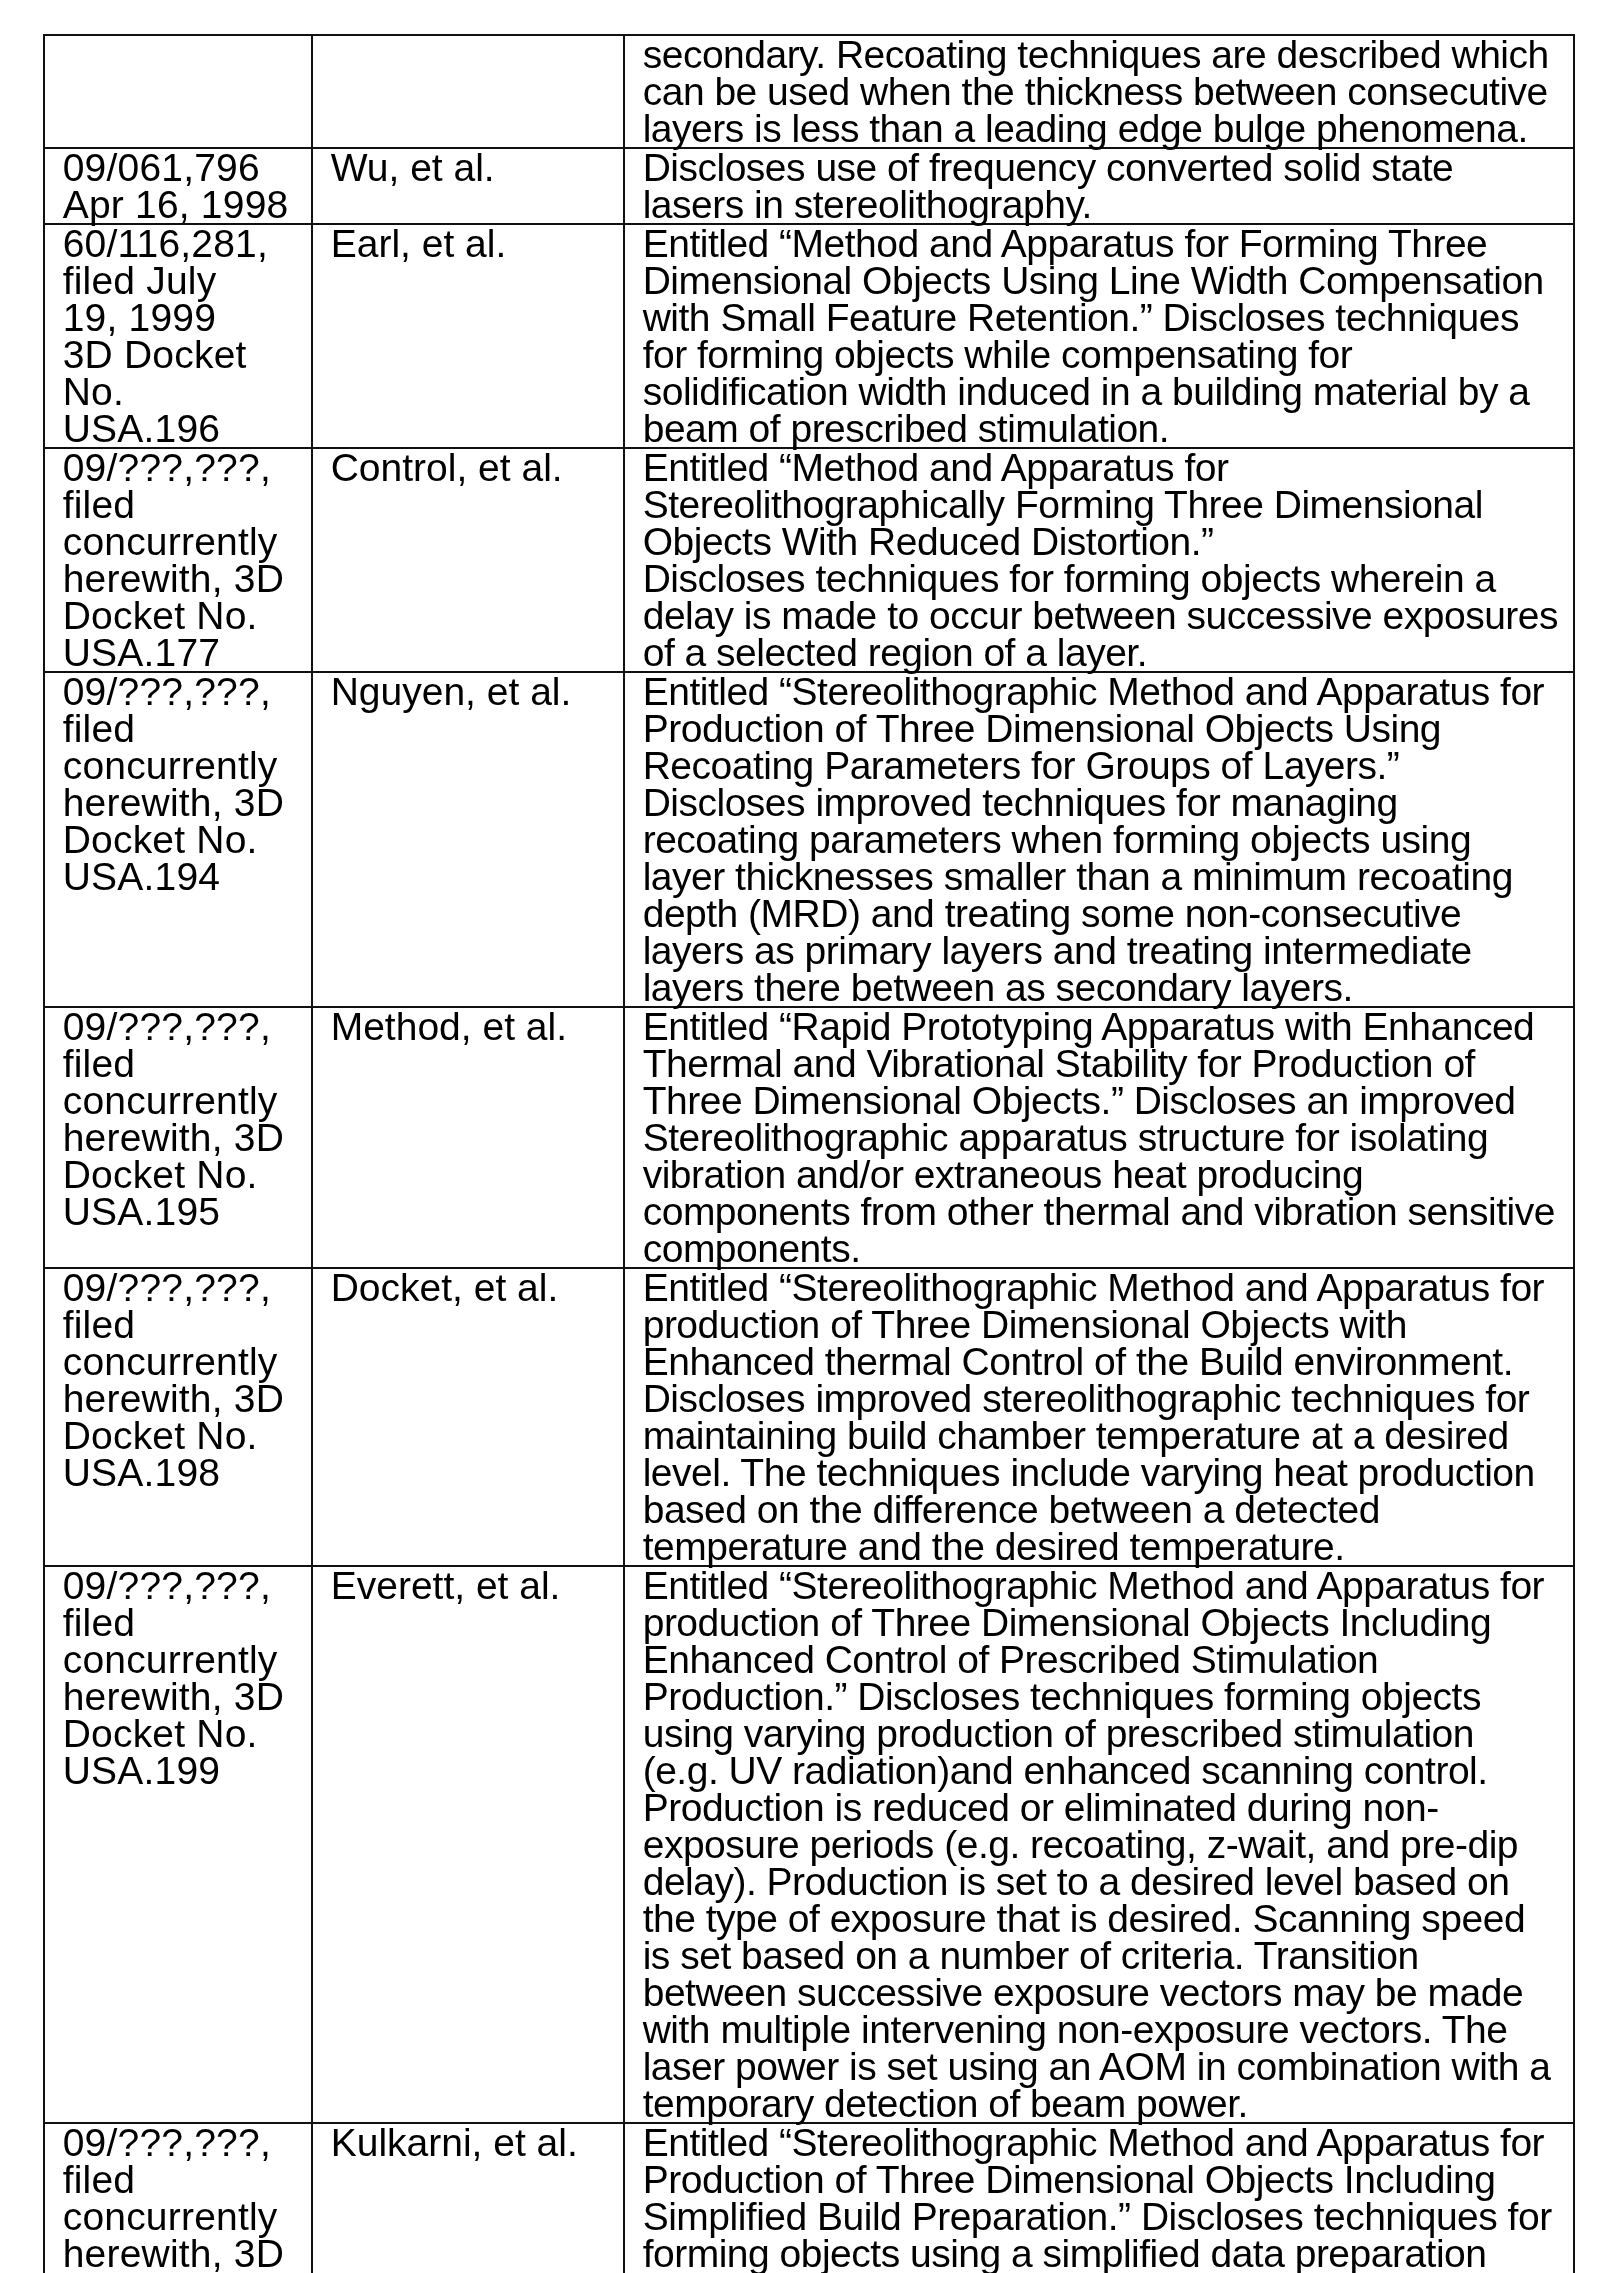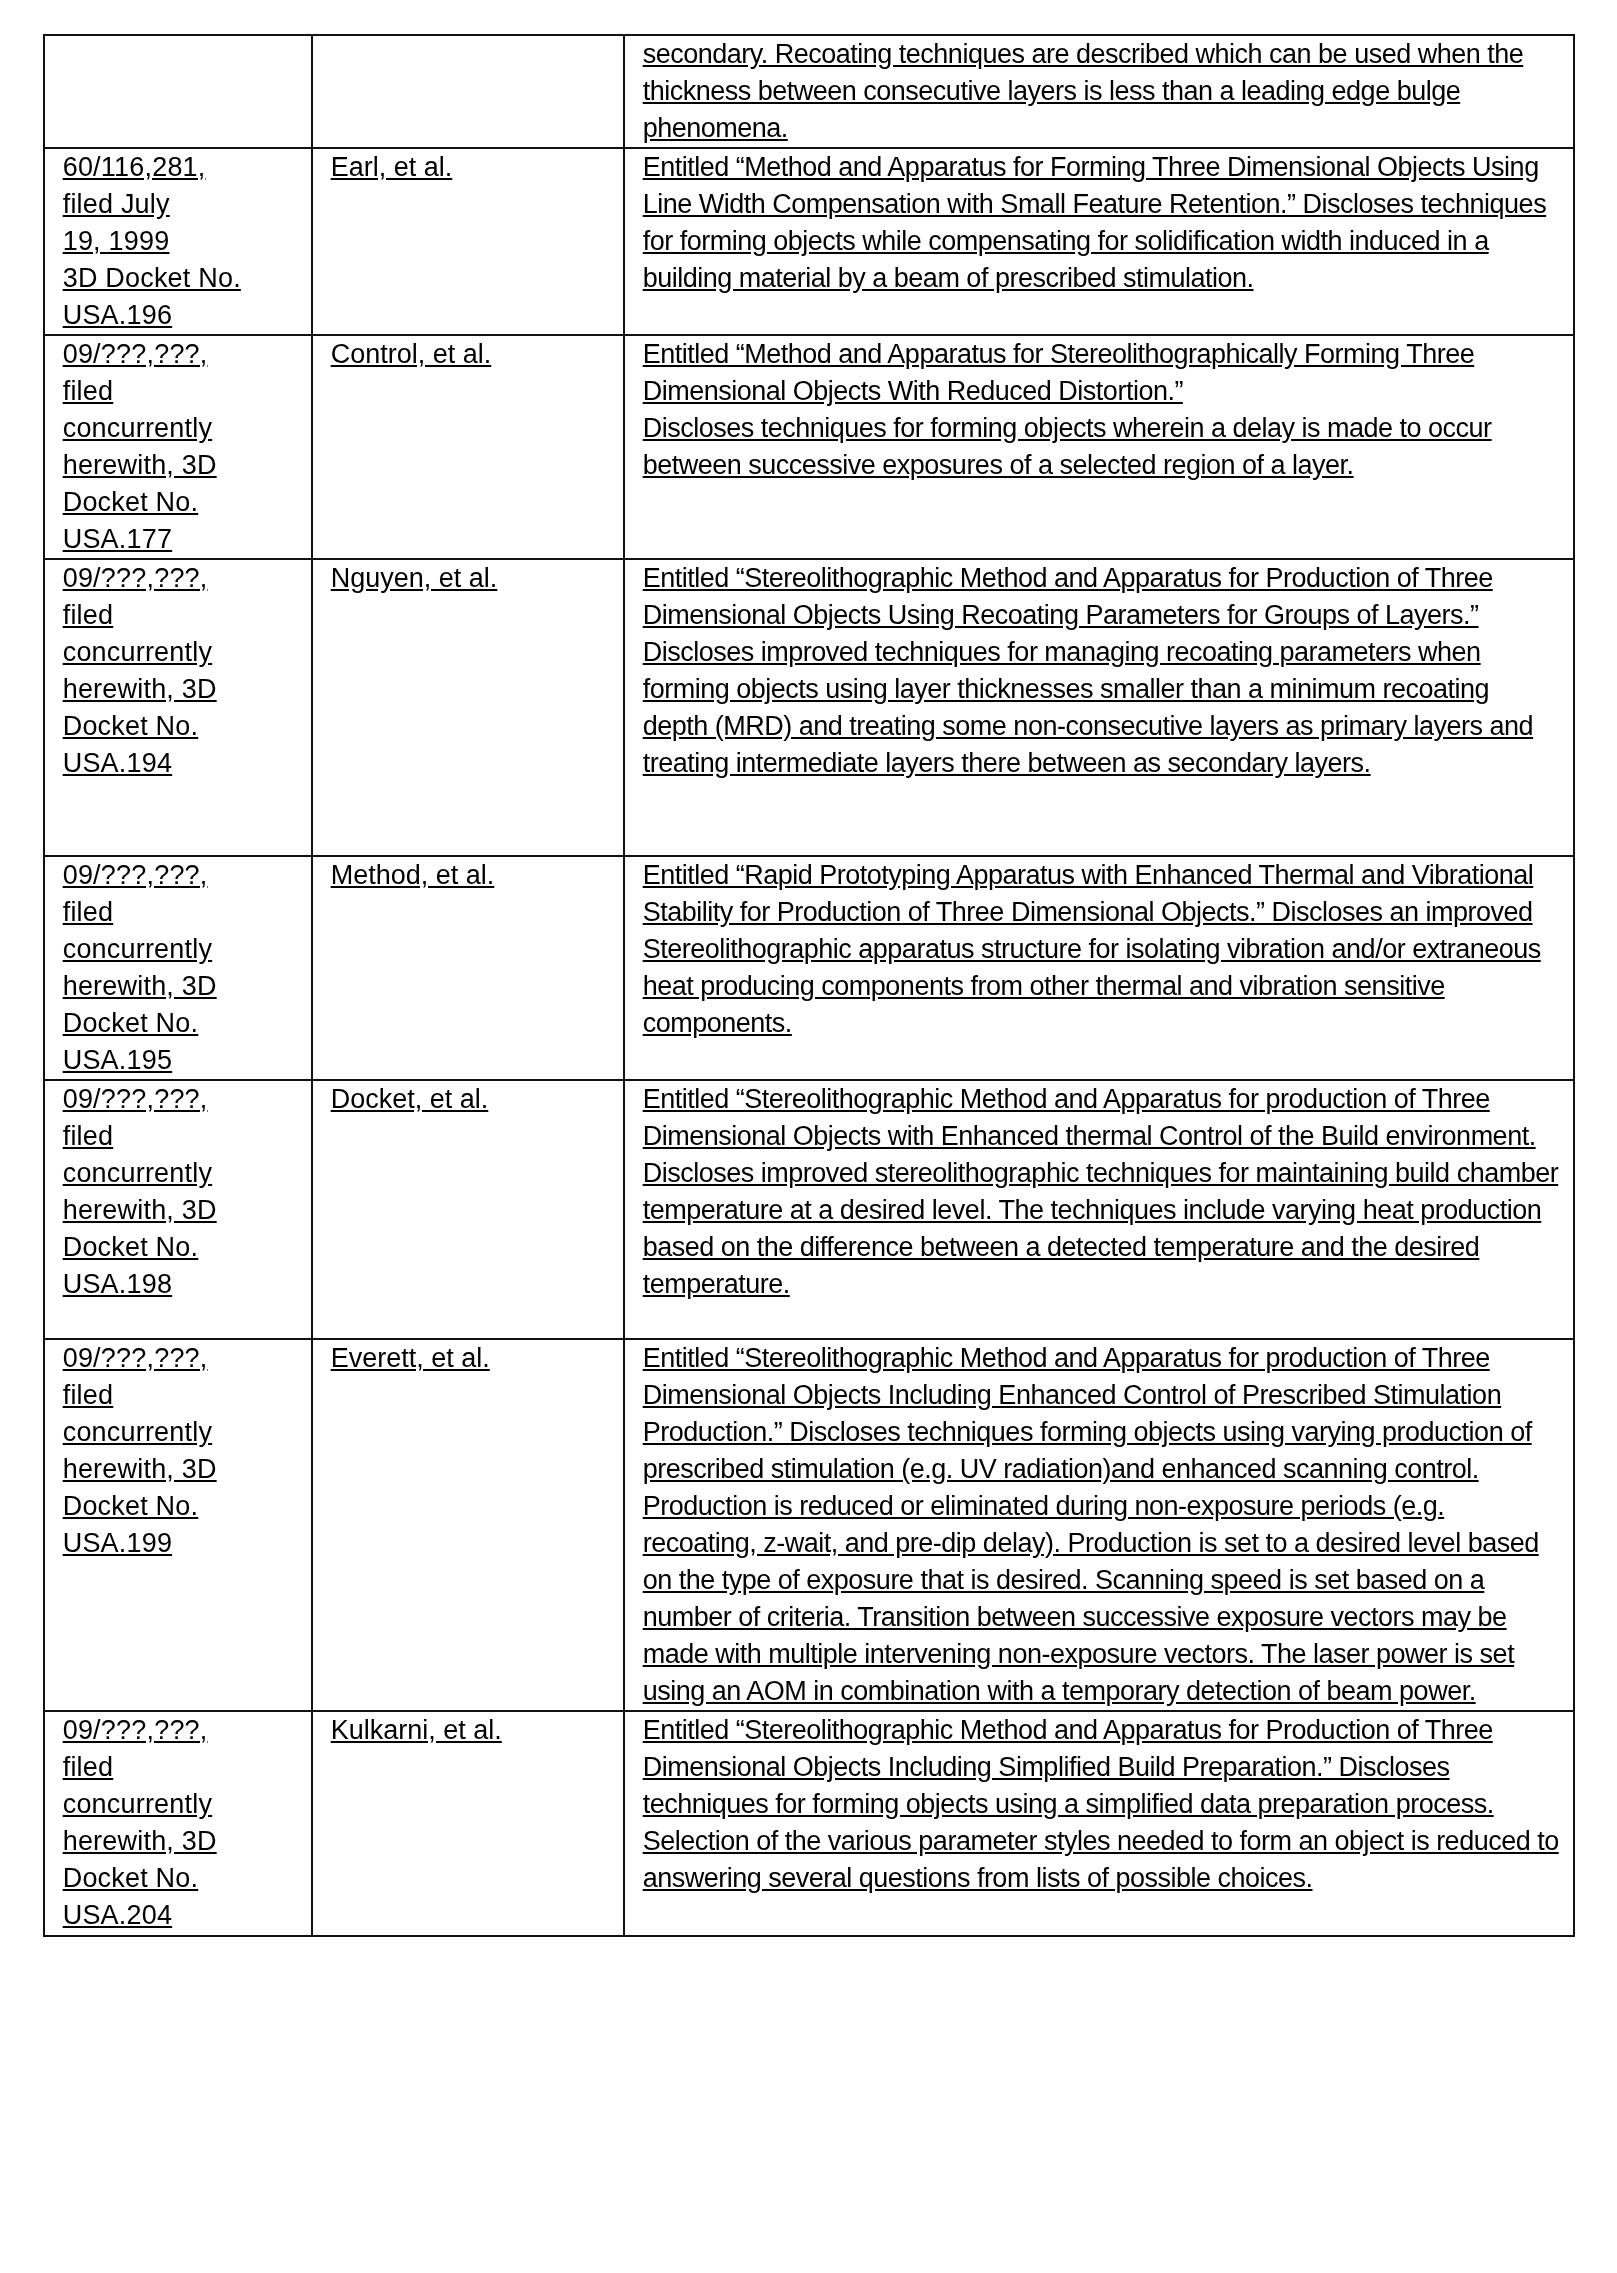--- a/index.html
+++ b/index.html
@@ -23,25 +23,24 @@
     }
     table.refs {
       border-collapse: collapse;
       width: 1530px;
       table-layout: fixed;
     }
     table.refs td {
       border: 2.7px solid #111111;
       vertical-align: top;
       padding: 0 10.6px 0 17.7px;
-      font-size: 27px;
+      font-size: 39px;
       line-height: 37px;
       white-space: pre-line;
       word-wrap: break-word;
-      text-decoration: underline;
     }
     col.c1 { width: 268px; }
     col.c2 { width: 312px; }
     col.c3 { width: 950px; }
     td.app { letter-spacing: 0.2px; }
     td.inv { padding-left: 23px; }
     td.desc {
       padding-left: 25px;
       padding-right: 8.9px;
       font-family: "Liberation Sans", sans-serif;
@@ -61,20 +60,26 @@
     <colgroup>
       <col class="c1">
       <col class="c2">
       <col class="c3">
     </colgroup>
     <tbody>
       <tr style="height:111px">
         <td class="app"></td>
         <td class="inv"></td>
         <td class="desc"><span class="desc-inner">secondary. Recoating techniques are described which can be used when the thickness between consecutive layers is less than a leading edge bulge phenomena.</span></td>
+      </tr>
+      <tr style="height:75px">
+        <td class="app">09/061,796
+Apr 16, 1998</td>
+        <td class="inv">Wu, et al.</td>
+        <td class="desc"><span class="desc-inner">Discloses use of frequency converted solid state lasers in stereolithography.</span></td>
       </tr>
       <tr style="height:184px">
         <td class="app">60/116,281,
 filed July
 19, 1999
 3D Docket No.
 USA.196</td>
         <td class="inv">Earl, et al.</td>
         <td class="desc"><span class="desc-inner">Entitled “Method and Apparatus for Forming Three Dimensional Objects Using Line Width Compensation with Small Feature Retention.”  Discloses techniques for forming objects while compensating for solidification width induced in a building material by a beam of prescribed stimulation.</span></td>
       </tr>

